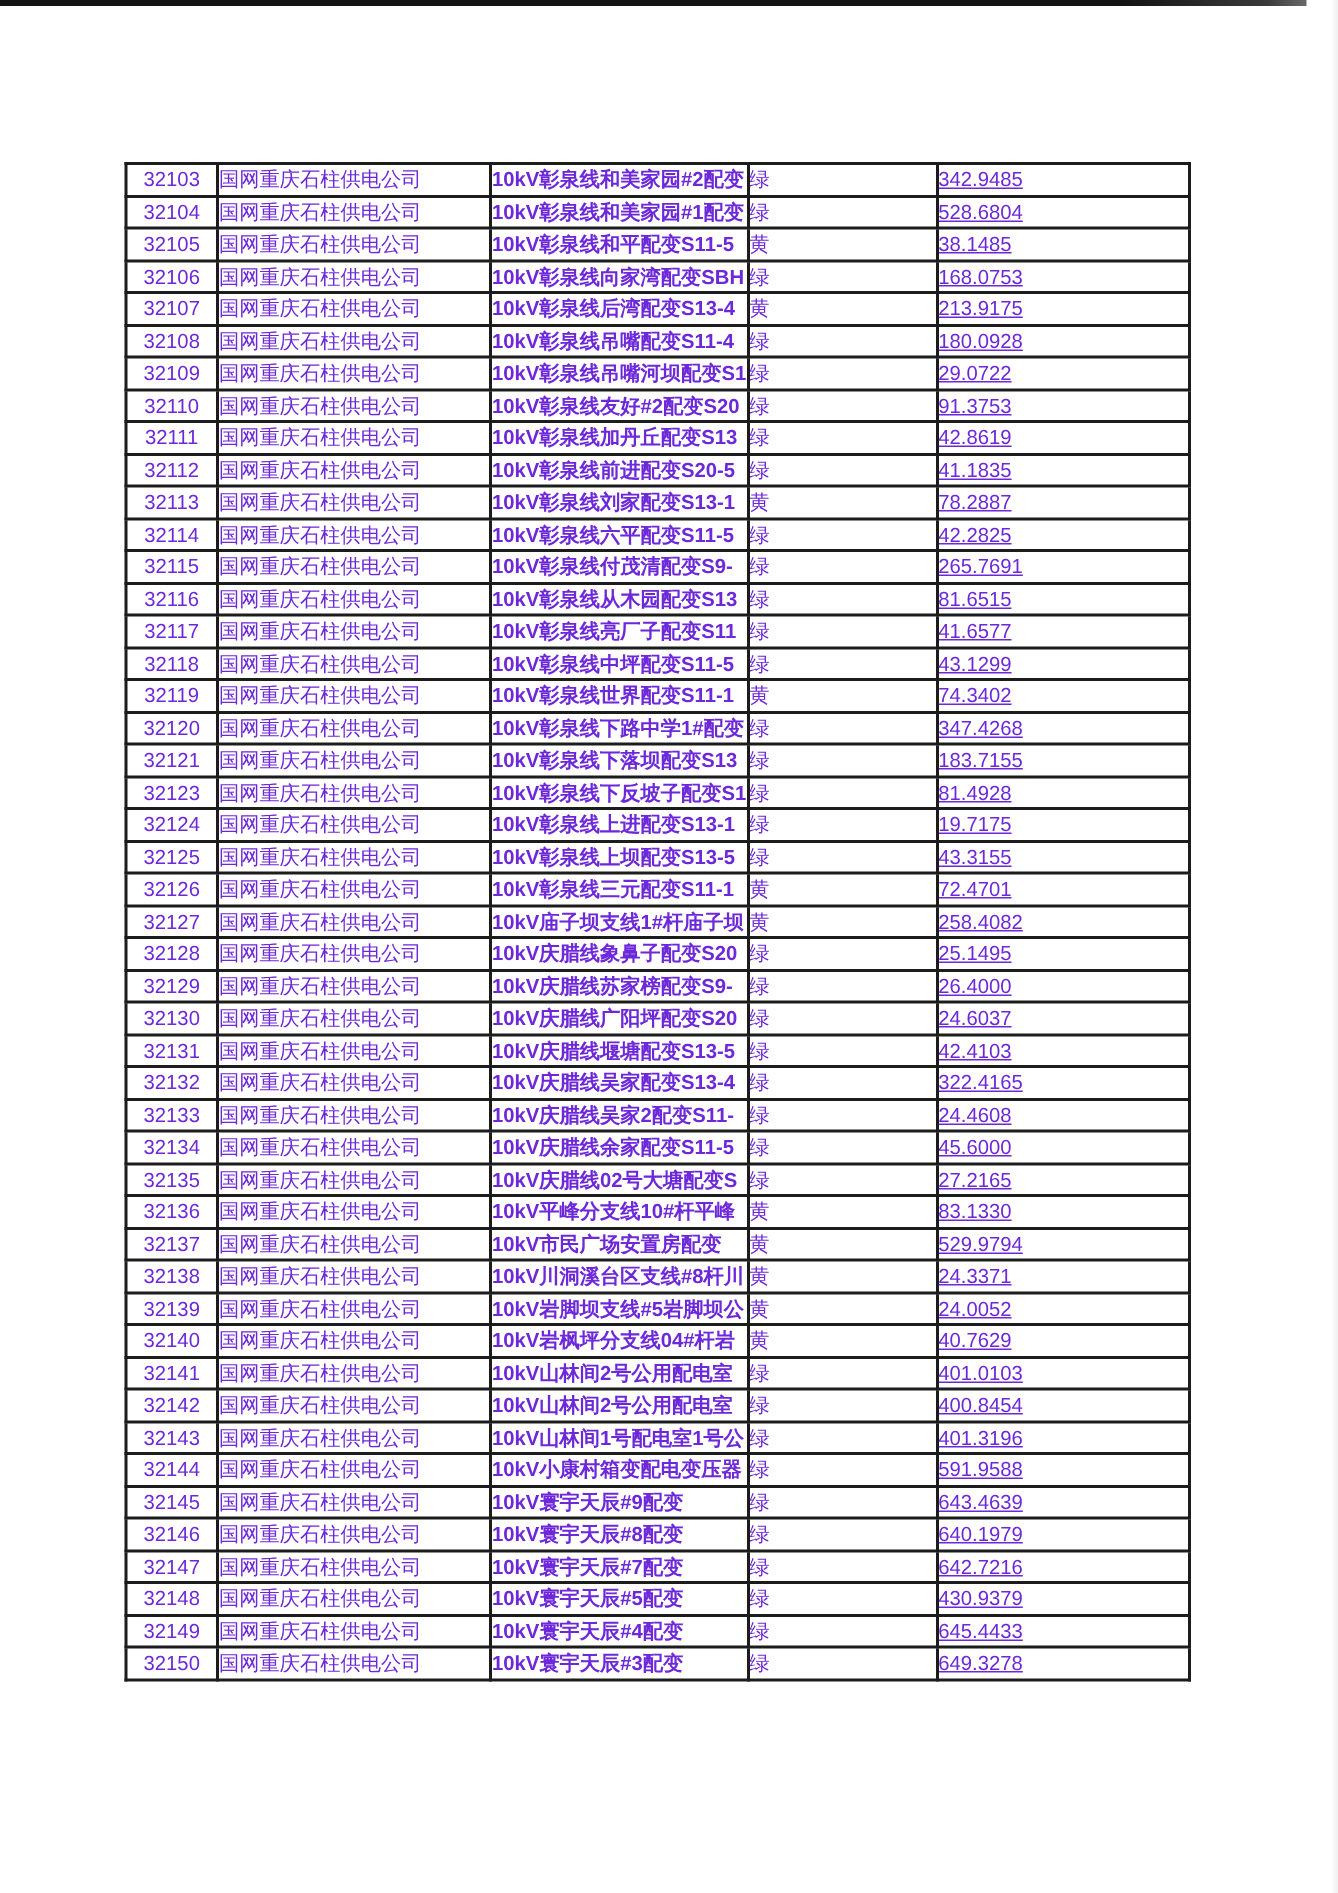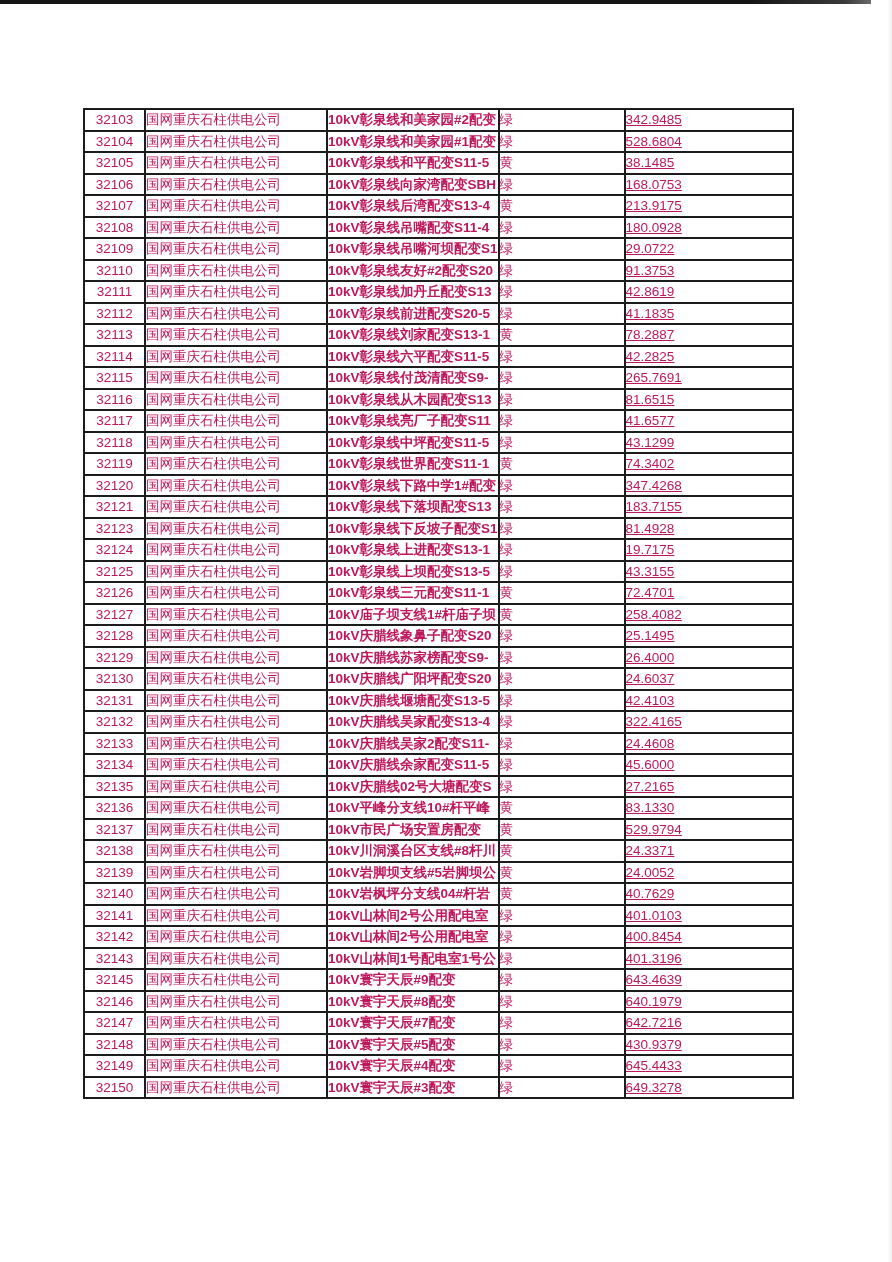--- a/index.html
+++ b/index.html
@@ -17,21 +17,21 @@
   }
   .right-edge {
     position: absolute; top: 0; right: 0;
     width: 5px; height: 100%;
     background: linear-gradient(to left, #f0f0f0, rgba(255,255,255,0));
   }
   table.sheet-table {
     position: absolute; left: 83px; top: 108px;
     border-collapse: collapse;
     table-layout: fixed;
-    color: #be185d;
+    color: #6d28d9;
   }
   table.sheet-table td {
     border: 2px solid #1c1c1c;
     height: 19.4px;
     padding: 0;
     overflow: hidden;
     white-space: nowrap;
     font-size: 13.5px;
     line-height: 19.5px;
     vertical-align: middle;
@@ -332,20 +332,27 @@
           <td class="col-value">400.8454</td>
         </tr>
         <tr>
           <td class="col-id">32143</td>
           <td class="col-company">国网重庆石柱供电公司</td>
           <td class="col-description">10kV山林间1号配电室1号公</td>
           <td class="col-status">绿</td>
           <td class="col-value">401.3196</td>
         </tr>
         <tr>
+          <td class="col-id">32144</td>
+          <td class="col-company">国网重庆石柱供电公司</td>
+          <td class="col-description">10kV小康村箱变配电变压器</td>
+          <td class="col-status">绿</td>
+          <td class="col-value">591.9588</td>
+        </tr>
+        <tr>
           <td class="col-id">32145</td>
           <td class="col-company">国网重庆石柱供电公司</td>
           <td class="col-description">10kV寰宇天辰#9配变</td>
           <td class="col-status">绿</td>
           <td class="col-value">643.4639</td>
         </tr>
         <tr>
           <td class="col-id">32146</td>
           <td class="col-company">国网重庆石柱供电公司</td>
           <td class="col-description">10kV寰宇天辰#8配变</td>

